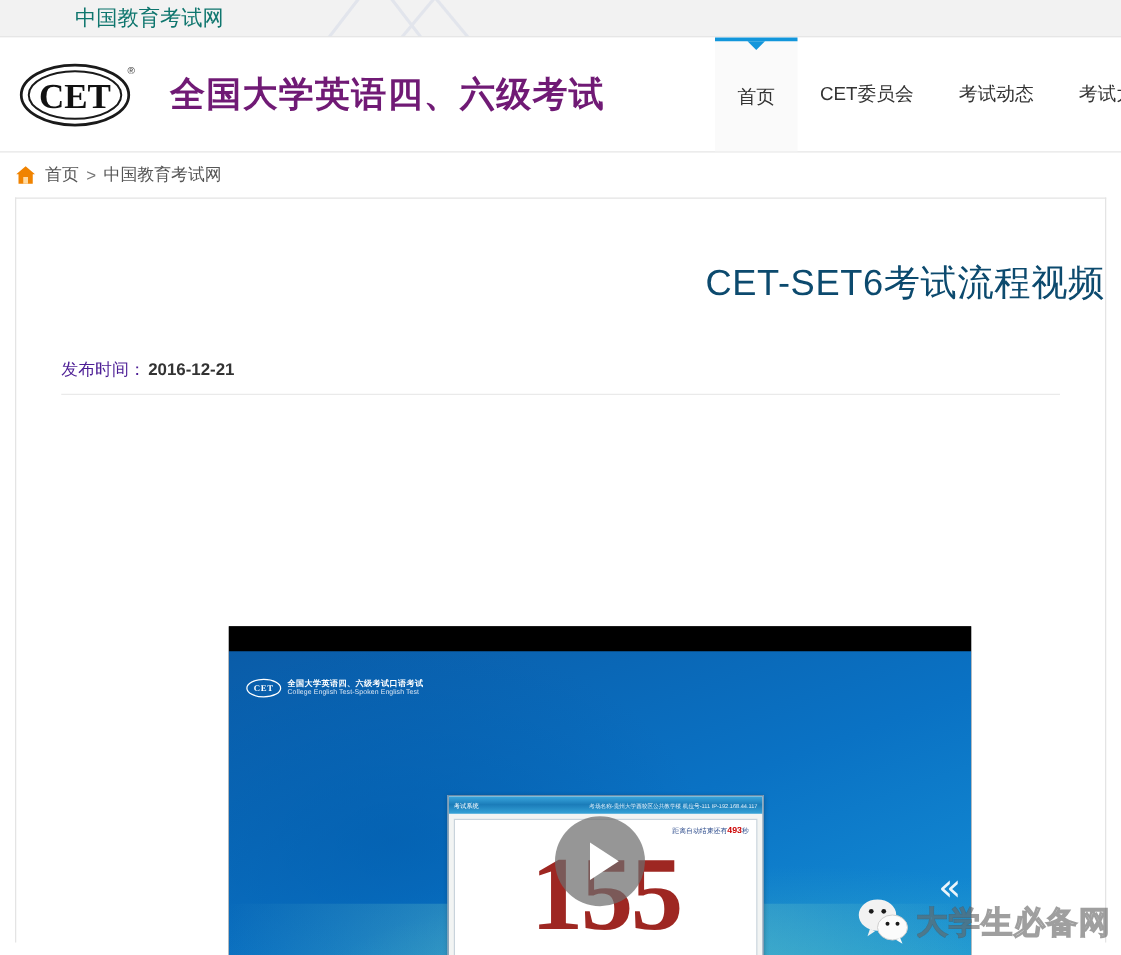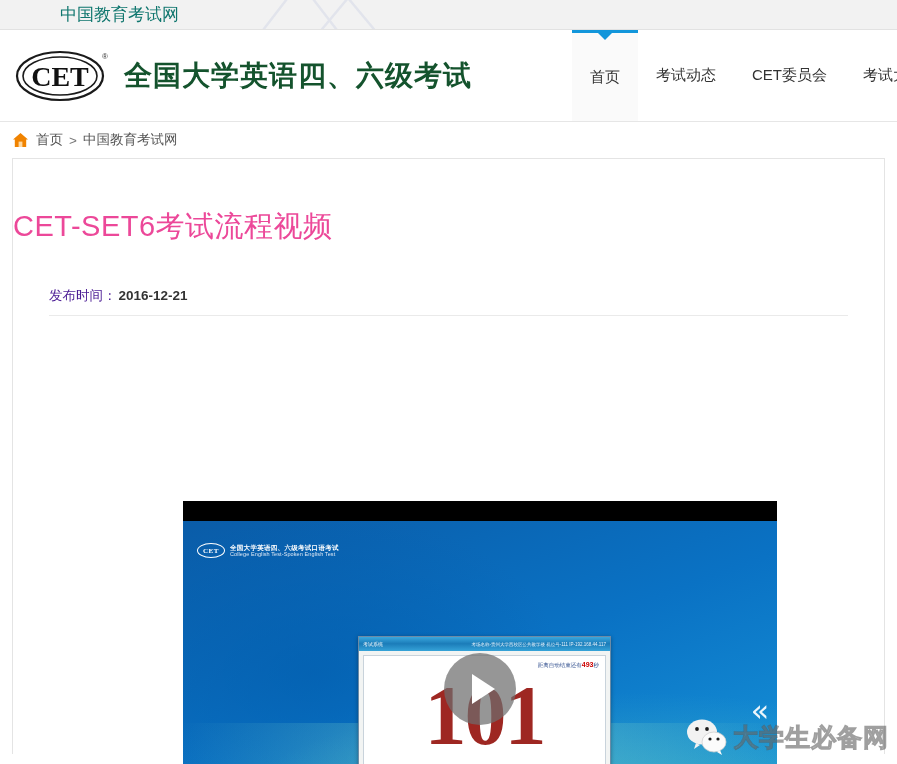--- a/index.html
+++ b/index.html
@@ -61,24 +61,24 @@
     height: 60px;
   }
   .logo-reg {
     position: absolute;
     right: 2px;
     top: 6px;
     font-size: 8px;
     color: #333;
   }
   .logo-title {
-    margin-left: 14px;
+    margin-left: 26px;
     font-size: 28px;
     font-weight: bold;
-    color: #14532d;
+    color: #701a75;
     letter-spacing: 1px;
     white-space: nowrap;
   }
 
   .nav {
     position: absolute;
     left: 572px;
     top: 0;
     height: 91px;
     display: flex;
@@ -132,23 +132,23 @@
   .panel {
     position: relative;
     margin: 0 12px;
     border: 1px solid #e4e4e4;
     border-bottom: none;
     background: #fff;
     height: 596px;
     box-sizing: border-box;
   }
   .article-title {
-    text-align: left;
+    text-align: right;
     font-size: 29px;
-    color: #ec4899;
+    color: #0c4a6e;
     font-weight: normal;
     margin: 0;
     padding: 48px 0 0 0;
     letter-spacing: .5px;
   }
   .meta-row {
     margin: 40px 36px 0 36px;
     padding-bottom: 10px;
     border-bottom: 1px solid #eaeaea;
     font-size: 13.5px;
@@ -349,24 +349,24 @@
       <span class="logo-reg">®</span>
     </div>
     <div class="logo-title">全国大学英语四、六级考试</div>
   </div>
 
   <nav class="nav">
     <div class="nav-item active">
       <span>首页</span>
     </div>
     <div class="nav-item">
+      <span>CET委员会</span>
+    </div>
+    <div class="nav-item">
       <span>考试动态</span>
-    </div>
-    <div class="nav-item">
-      <span>CET委员会</span>
     </div>
     <div class="nav-item">
       <span>考试大</span>
     </div>
   </nav>
 </div>
 
 <div class="crumb">
   <svg class="home-icon" width="17" height="16" viewBox="0 0 17 16" aria-hidden="true">
     <path d="M8.5 1 L16 7.4 L14.2 7.4 L14.2 15 L2.8 15 L2.8 7.4 L1 7.4 Z" fill="#f08300"></path>
@@ -402,21 +402,21 @@
       <div class="dlg">
         <div class="dlg-title">
           <span class="dlg-title-left">考试系统</span>
           <span class="dlg-title-right">考场名称-贵州大学西校区公共教学楼   机位号-111 IP-192.168.44.117</span>
         </div>
 
         <div class="dlg-body">
           <div class="dlg-countdown">
             <span>距离自动结束还有</span><b>493</b><span>秒</span>
           </div>
-          <div class="dlg-big">101</div>
+          <div class="dlg-big">155</div>
         </div>
 
       </div>
 
       <div class="play-overlay"></div>
       <div class="side-chevron">«</div>
     </div>
 
   </div>
 </div>

